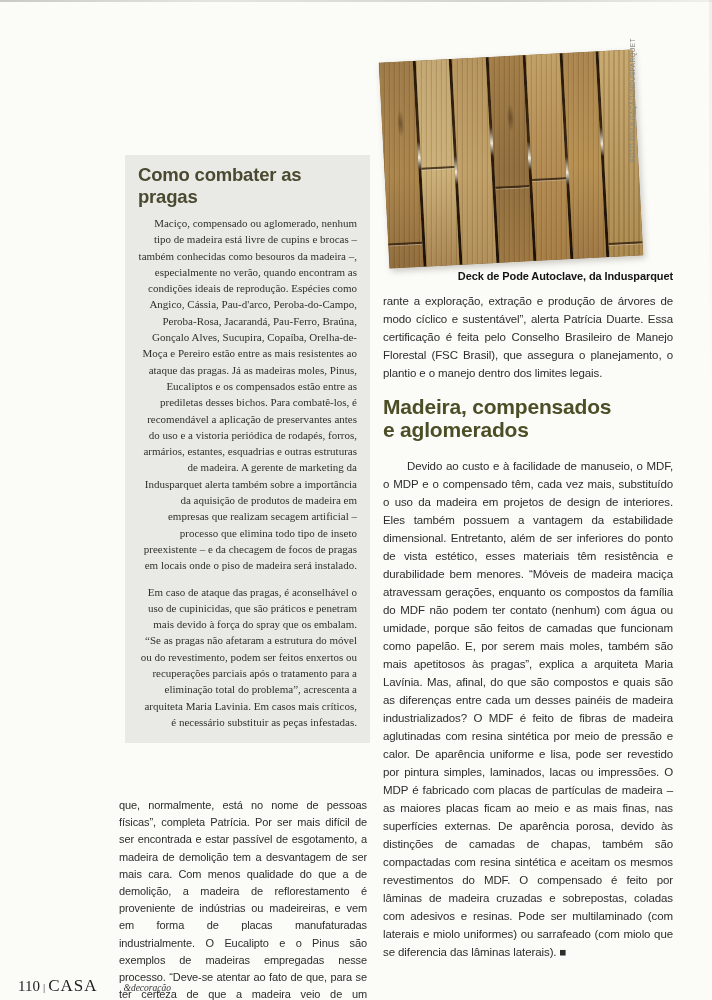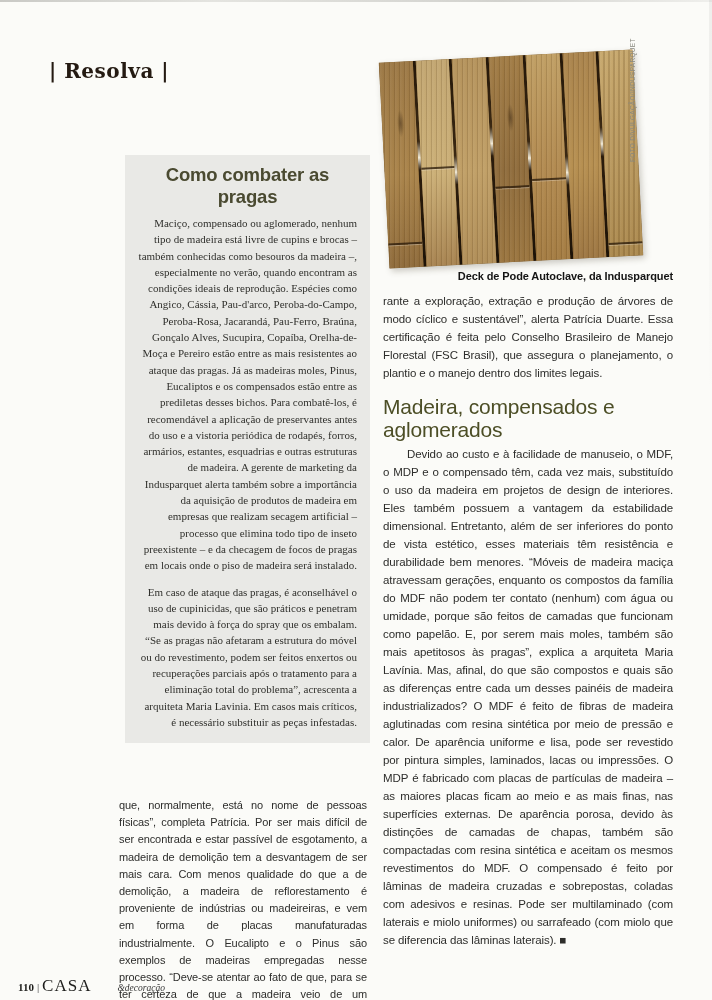--- a/index.html
+++ b/index.html
@@ -64,21 +64,21 @@
     letter-spacing:-0.1px;
   }
   
   .infobox{
     position:absolute;left:125px;top:155px;width:245px;height:588px;
     background:var(--box-bg);
     padding:9px 13px 0 13px;
   }
   .infobox h2{
     font-size:18.5px;line-height:22px;letter-spacing:-0.2px;
-    color:#4a4a31;margin-bottom:7px;font-weight:bold;text-align:center;
+    color:#4a4a31;margin-bottom:7px;font-weight:bold;
   }
   .infobox p{
     font-family:"Liberation Serif",serif;
     font-size:11px;line-height:16.3px;color:#30302c;
     margin-bottom:10px;
     text-align:right;
   }
   
   .col-left{
     position:absolute;left:119px;top:749px;width:248px;margin-top:48px;
@@ -89,48 +89,47 @@
   }
   .col-right{
     position:absolute;left:383px;top:292px;width:290px;
   }
   .col-right .p-top{
     font-size:11.5px;line-height:18px;color:var(--body-ink);
     text-align:justify;letter-spacing:-0.1px;
   }
   .col-right .subhead{
     margin-top:14px;width:245px;
-    font-size:21px;line-height:22.5px;font-weight:normal;
+    font-size:21px;line-height:22.5px;font-weight:bold;
     color:var(--olive);letter-spacing:-0.2px;
   }
   .col-right .p-body{
-    margin-top:4px;
+    margin-top:16px;
     font-size:11.5px;line-height:18px;color:var(--body-ink);
     text-align:justify;text-indent:24px;letter-spacing:-0.1px;
   }
   
   .footer{
     position:absolute;left:18px;top:976px;
     font-family:"Liberation Serif",serif;color:#1d1d1b;
     display:flex;align-items:baseline;
   }
-  .footer .pn{font-size:11px;font-weight:bold;}
+  .footer .pn{font-size:15px;font-weight:normal;}
   .footer .sep{font-size:11px;margin:0 3px;color:#3a3a38;font-weight:normal;}
   .footer .mag{font-size:17px;letter-spacing:1px;}
   .footer .magsub{font-size:9.5px;font-style:italic;color:#333;margin-left:26px;}
 </style>
 </head>
 <body>
 
 <div class="page">
 
   <div class="scan-top"></div>
   <div class="scan-right"></div>
 
-  <div class="section-label">| Resolva |</div>
 
   <div class="photo" id="photo">
       <div class="plank" style="background: radial-gradient(5px 20px at 55% 30%, rgba(56, 35, 12, 0.55), rgba(56, 35, 12, 0) 70%), linear-gradient(rgb(156, 120, 69) 0%, rgb(169, 131, 73) 55%, rgb(142, 106, 58) 100%);">
         <div class="seam" style="top: 88%;"></div>
       </div>
       <div class="gap" style="background: linear-gradient(rgb(36, 23, 9) 0%, rgb(58, 40, 18) 39%, rgb(242, 234, 214) 47%, rgb(43, 28, 12) 53%, rgb(28, 18, 7) 100%);"></div>
       <div class="plank" style="background: linear-gradient(rgb(194, 166, 113) 0%, rgb(203, 175, 118) 55%, rgb(167, 131, 80) 100%);">
         <div class="seam" style="top: 52%;"></div>
       </div>
       <div class="gap" style="background: linear-gradient(rgb(36, 23, 9) 0%, rgb(58, 40, 18) 47%, rgb(242, 234, 214) 55%, rgb(43, 28, 12) 61%, rgb(28, 18, 7) 100%);"></div>

